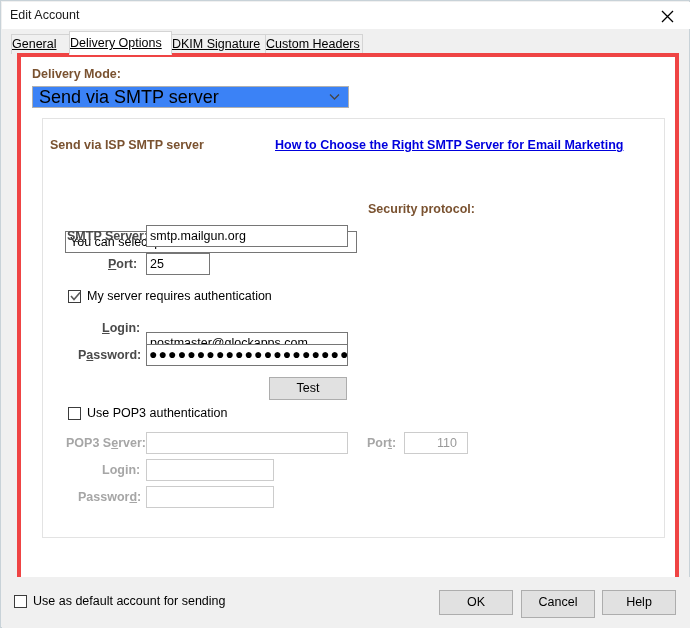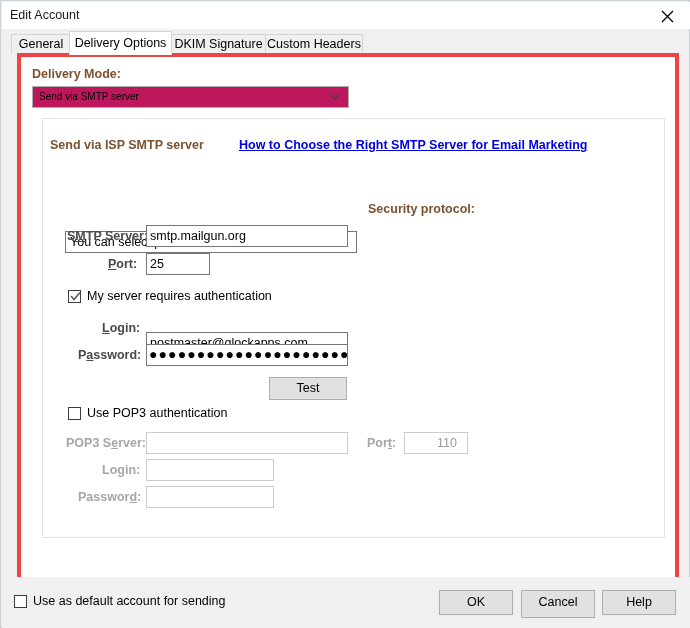--- a/index.html
+++ b/index.html
@@ -61,24 +61,24 @@
   .tab {
     position: absolute;
     top: 3px;
     height: 20px;
     background: #f0f0f0;
     border: 1px solid #d4d4d4;
     border-bottom: none;
     box-sizing: border-box;
     font-size: 12.5px;
     color: #000;
-    text-align: center;
     line-height: 19px;
     white-space: nowrap;
     cursor: default;
+    text-decoration: underline;
   }
   .tab.selected {
     top: 0px;
     height: 24px;
     line-height: 22px;
     background: #ffffff;
     border: 1px solid #d4d4d4;
     border-bottom: 1px solid #ffffff;
     z-index: 5;
   }
@@ -109,24 +109,24 @@
   }
   .lbl-disabled {
     font-weight: bold;
     color: #a6a6a6;
   }
   .acc { text-decoration: underline; }
 
   
   .combo-gray {
     position: absolute;
-    background: #be185d;
+    background: #3b82f6;
     border: 1px solid #b0b0b0;
     box-sizing: border-box;
-    font-size: 10px;
+    font-size: 18px;
     line-height: 1;
     cursor: default;
   }
   .combo-gray .combo-text {
     position: absolute;
     left: 6px; top: 50%;
     transform: translateY(-50%);
     white-space: nowrap;
   }
   .combo-gray .chev, .combo-white .chev {
@@ -197,20 +197,21 @@
 
   
   .weblink {
     position: absolute;
     font-size: 12.5px;
     font-weight: bold;
     color: #0000dd;
     text-decoration: underline;
     white-space: nowrap;
     cursor: pointer;
+    margin-left: 36px;
   }
 
   
   .cbox {
     position: absolute;
     cursor: default;
   }
   .cbox .box {
     position: absolute;
     left: 0; top: 0;

